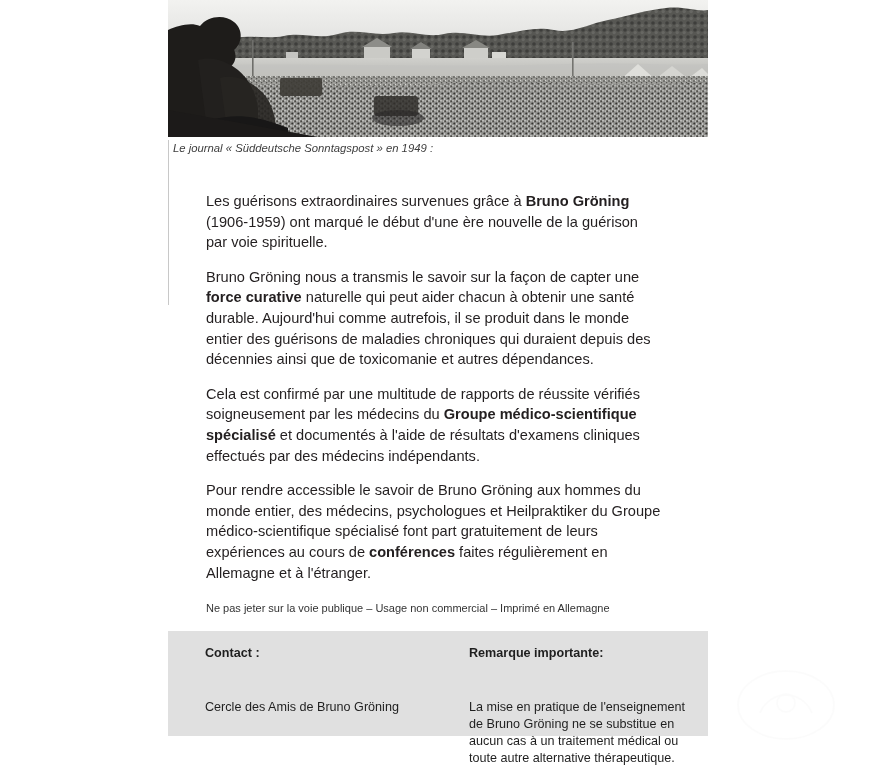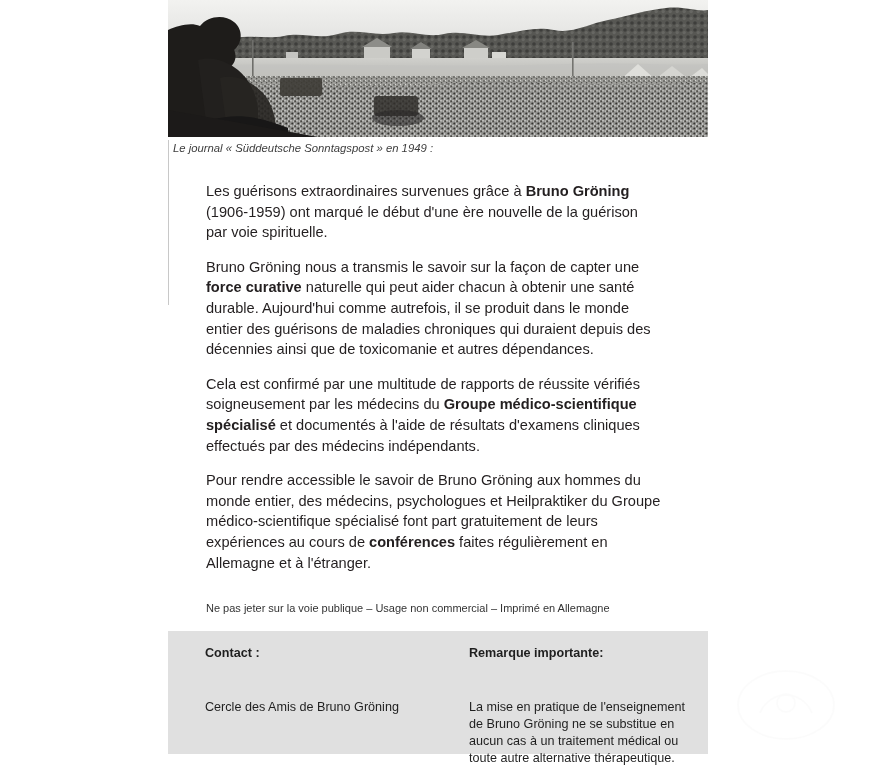--- a/index.html
+++ b/index.html
@@ -64,41 +64,41 @@
   .body-text {
     position: absolute;
     left: 38px;
     top: 181px;
     width: 455px;
     font-size: 14.6px;
     line-height: 20.6px;
     color: #231f20;
   }
   .body-text p {
-    margin: 0 0 14px 0;
+    margin: 10px 0 14px 0;
   }
   .body-text b { font-weight: bold; }
 
   
   .smallprint {
     position: absolute;
     left: 38px;
     top: 602px;
     font-size: 11px;
     line-height: 13px;
     color: #333333;
   }
 
   
   .gray-band {
     position: absolute;
     left: 168px;
     top: 631px;
     width: 540px;
-    height: 123px;
+    height: 105px;
     background: #e0e0e0;
   }
   .gray-band .col {
     position: absolute;
     font-size: 12.6px;
     line-height: 17px;
     color: #1f1f1f;
   }
   .col-contact { left: 37px; top: 14px; width: 250px; }
   .col-remark  { left: 301px; top: 14px; width: 225px; }

